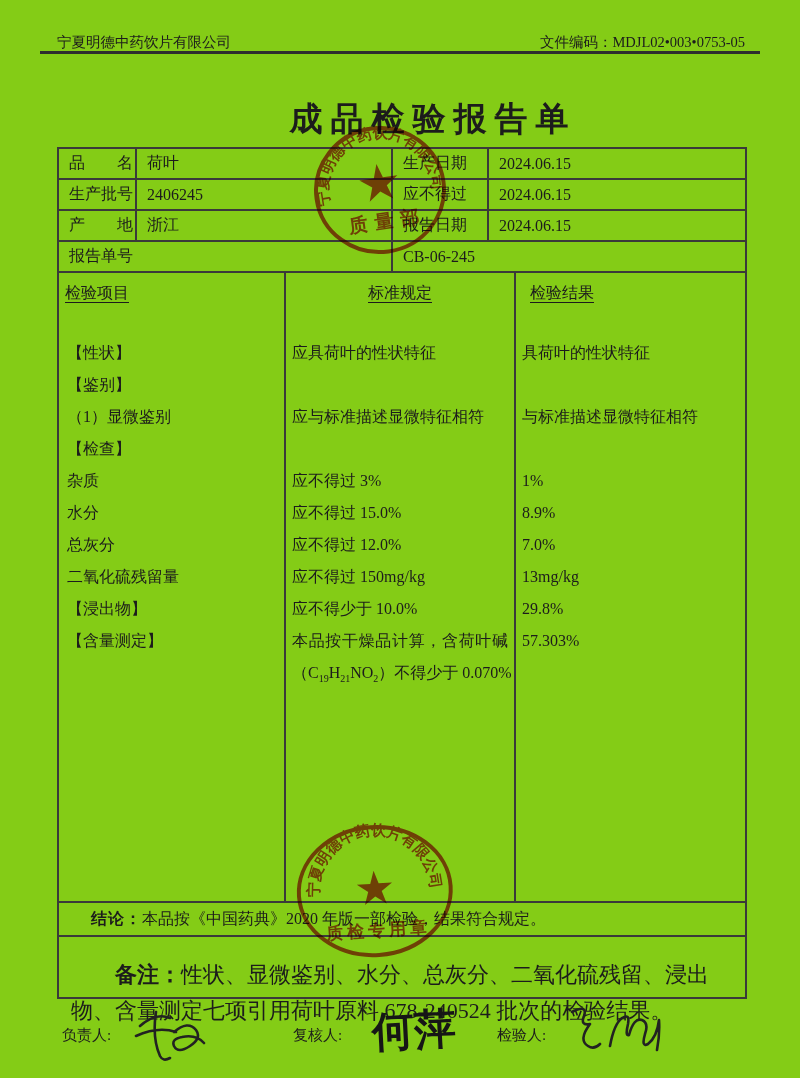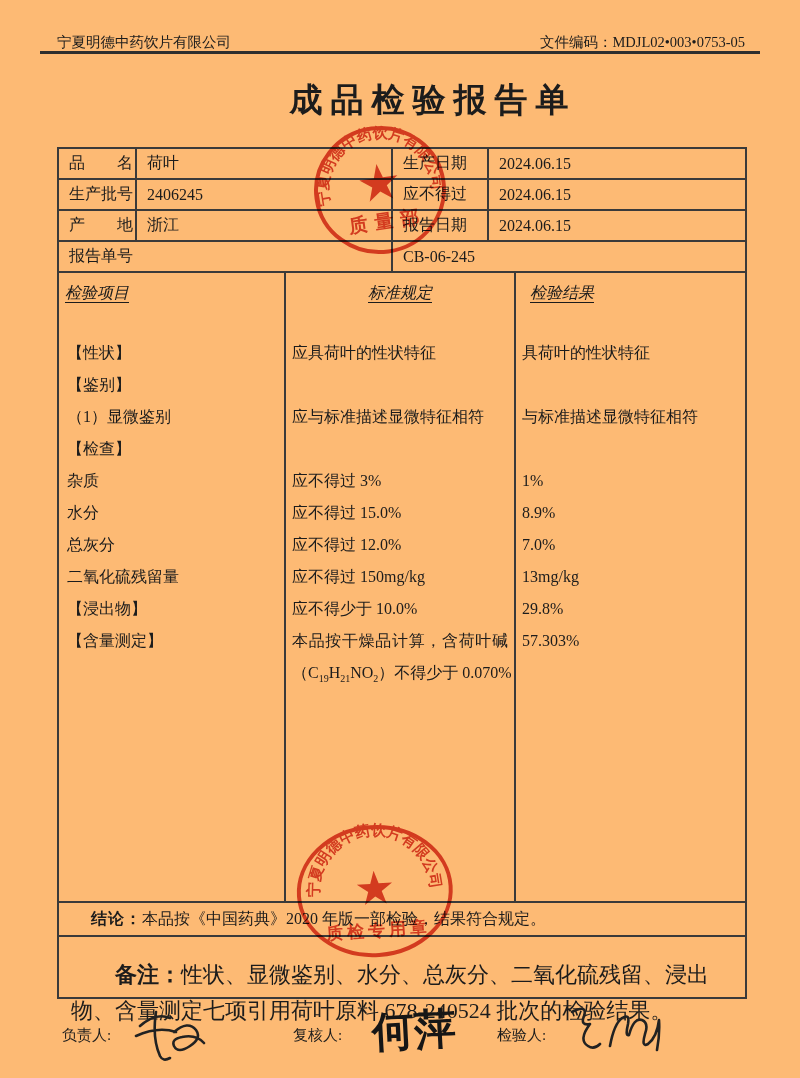--- a/index.html
+++ b/index.html
@@ -1,35 +1,35 @@
 <!DOCTYPE html>
 <html><head>
 <meta charset="utf-8">
 <style>
   html,body{margin:0;padding:0;background:#ffffff;}
   .sheet{
-    position:relative;width:800px;height:1078px;background:#fdba74;overflow:hidden;
+    position:relative;width:800px;height:1078px;background:#84cc16;overflow:hidden;
     font-family:"Liberation Serif","DejaVu Serif",serif;color:#1c1c1c;
   }
   
   .pg-header{position:absolute;left:57px;top:33px;width:688px;display:flex;justify-content:space-between;font-size:14.5px;}
   .hdr-rule{position:absolute;left:40px;top:51px;width:720px;height:3px;background:#2e2e2e;}
-  .report-title{position:absolute;left:0;top:78px;width:800px;text-align:center;padding-left:66px;box-sizing:border-box;
+  .report-title{position:absolute;left:0;top:97px;width:800px;text-align:center;padding-left:66px;box-sizing:border-box;
     font-size:33px;font-weight:bold;letter-spacing:8px;}
   
   .doc-box{position:absolute;left:57px;top:147px;width:686px;height:848px;border:2px solid #3a3a3a;box-sizing:content-box;}
   
   table.info{border-collapse:collapse;border-style:hidden;table-layout:fixed;width:686px;}
   table.info td{border:2px solid #3a3a3a;height:29px;font-size:16px;padding:0 0 0 10px;white-space:nowrap;overflow:hidden;}
   td.lbl{padding:0 8px;}
   
   .main-sec{position:relative;height:628px;border-top:2px solid #3a3a3a;}
   .vline{position:absolute;top:0;bottom:0;width:2px;background:#3a3a3a;}
   .v1{left:225px;} .v2{left:455px;}
-  .col-head{position:absolute;top:10px;font-size:16px;font-style:italic;}
+  .col-head{position:absolute;top:10px;font-size:16px;}
   .ch1{left:6px;} .ch2{left:227px;width:228px;text-align:center;} .ch3{left:471px;width:227px;}
   .col-head span{text-decoration:underline;text-underline-offset:4px;}
   .bodycol{position:absolute;top:64px;}
   .colA{left:8px;width:210px;}
   .colB{left:233px;width:216px;}
   .colC{left:463px;width:218px;}
   .ln{height:32px;line-height:32px;font-size:16px;white-space:nowrap;}
   .just{text-align:justify;text-align-last:justify;}
   .ln sub{font-size:10px;}
   

